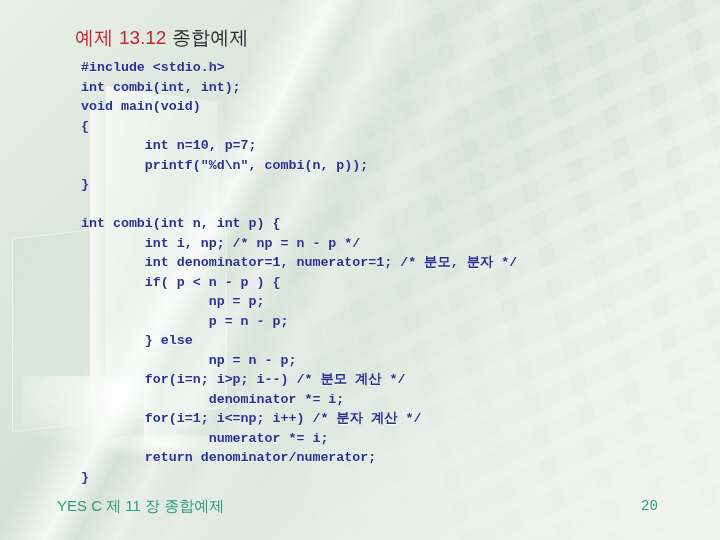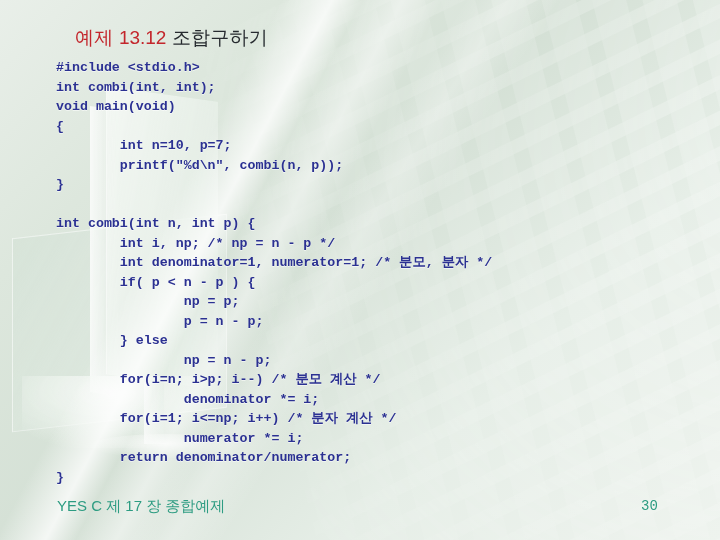--- a/index.html
+++ b/index.html
@@ -104,21 +104,21 @@
     position:absolute; left:56px; top:58px;
     width:640px;
     font-family:"Liberation Mono", monospace;
     font-size:13.3px;
     line-height:19.5px;
     color:#2b3192;
     font-weight:700;
     white-space:pre;
     text-shadow:0 1px 0 rgba(255,255,255,.55);
   }
-  #code .ln { display:block; min-height:19.5px; }
+  #code .ln { display:block; min-height:19.5px;margin-left:25px; }
 
   #footer {
     position:absolute; left:57px; top:497px;
     font-size:15px; color:#2d9c82; white-space:nowrap;
   }
   #pagenum {
     position:absolute; left:641px; top:498px;
     font-size:14px; color:#2d9c82;
     font-family:"Liberation Mono", monospace;
   }
@@ -135,22 +135,22 @@
     <div class="panel-right"></div>
     <div class="stand"></div>
     <div class="stand-neck"></div>
     <div class="stand-base"></div>
   </div>
   <div class="bg-streaks"></div>
 
   <div class="content">
 
     <div id="title">
-      <span class="t-red" style="color: rgb(195, 38, 44);">예제</span><span>&nbsp;</span><span class="t-num" style="color: rgb(195, 38, 44);">13.12</span><span>&nbsp;</span><span class="t-dark" style="color: rgb(38, 42, 47);">조합구하기</span>
+      <span class="t-red" style="color: rgb(195, 38, 44);">예제</span><span>&nbsp;</span><span class="t-num" style="color: rgb(195, 38, 44);">13.12</span><span>&nbsp;</span><span class="t-dark" style="color: rgb(38, 42, 47);">종합예제</span>
     </div>
 
     <pre id="code" style="color: rgb(43, 49, 146);"><span class="ln">#include &lt;stdio.h&gt;</span><span class="ln">int combi(int, int);</span><span class="ln">void main(void)</span><span class="ln">{</span><span class="ln">        int n=10, p=7;</span><span class="ln">        printf("%d\n", combi(n, p));</span><span class="ln">}</span><span class="ln">&nbsp;</span><span class="ln">int combi(int n, int p) {</span><span class="ln">        int i, np; /* np = n - p */</span><span class="ln">        int denominator=1, numerator=1; /* 분모, 분자 */</span><span class="ln">        if( p &lt; n - p ) {</span><span class="ln">                np = p;</span><span class="ln">                p = n - p;</span><span class="ln">        } else</span><span class="ln">                np = n - p;</span><span class="ln">        for(i=n; i&gt;p; i--) /* 분모 계산 */</span><span class="ln">                denominator *= i;</span><span class="ln">        for(i=1; i&lt;=np; i++) /* 분자 계산 */</span><span class="ln">                numerator *= i;</span><span class="ln">        return denominator/numerator;</span><span class="ln">}</span></pre>
 
-    <div id="footer" style="color: rgb(45, 156, 130);">YES C  제 17 장 종합예제</div>
-    <div id="pagenum" style="color: rgb(45, 156, 130);">30</div>
+    <div id="footer" style="color: rgb(45, 156, 130);">YES C  제 11 장 종합예제</div>
+    <div id="pagenum" style="color: rgb(45, 156, 130);">20</div>
 
   </div>
 </div>
 
 </body></html>

